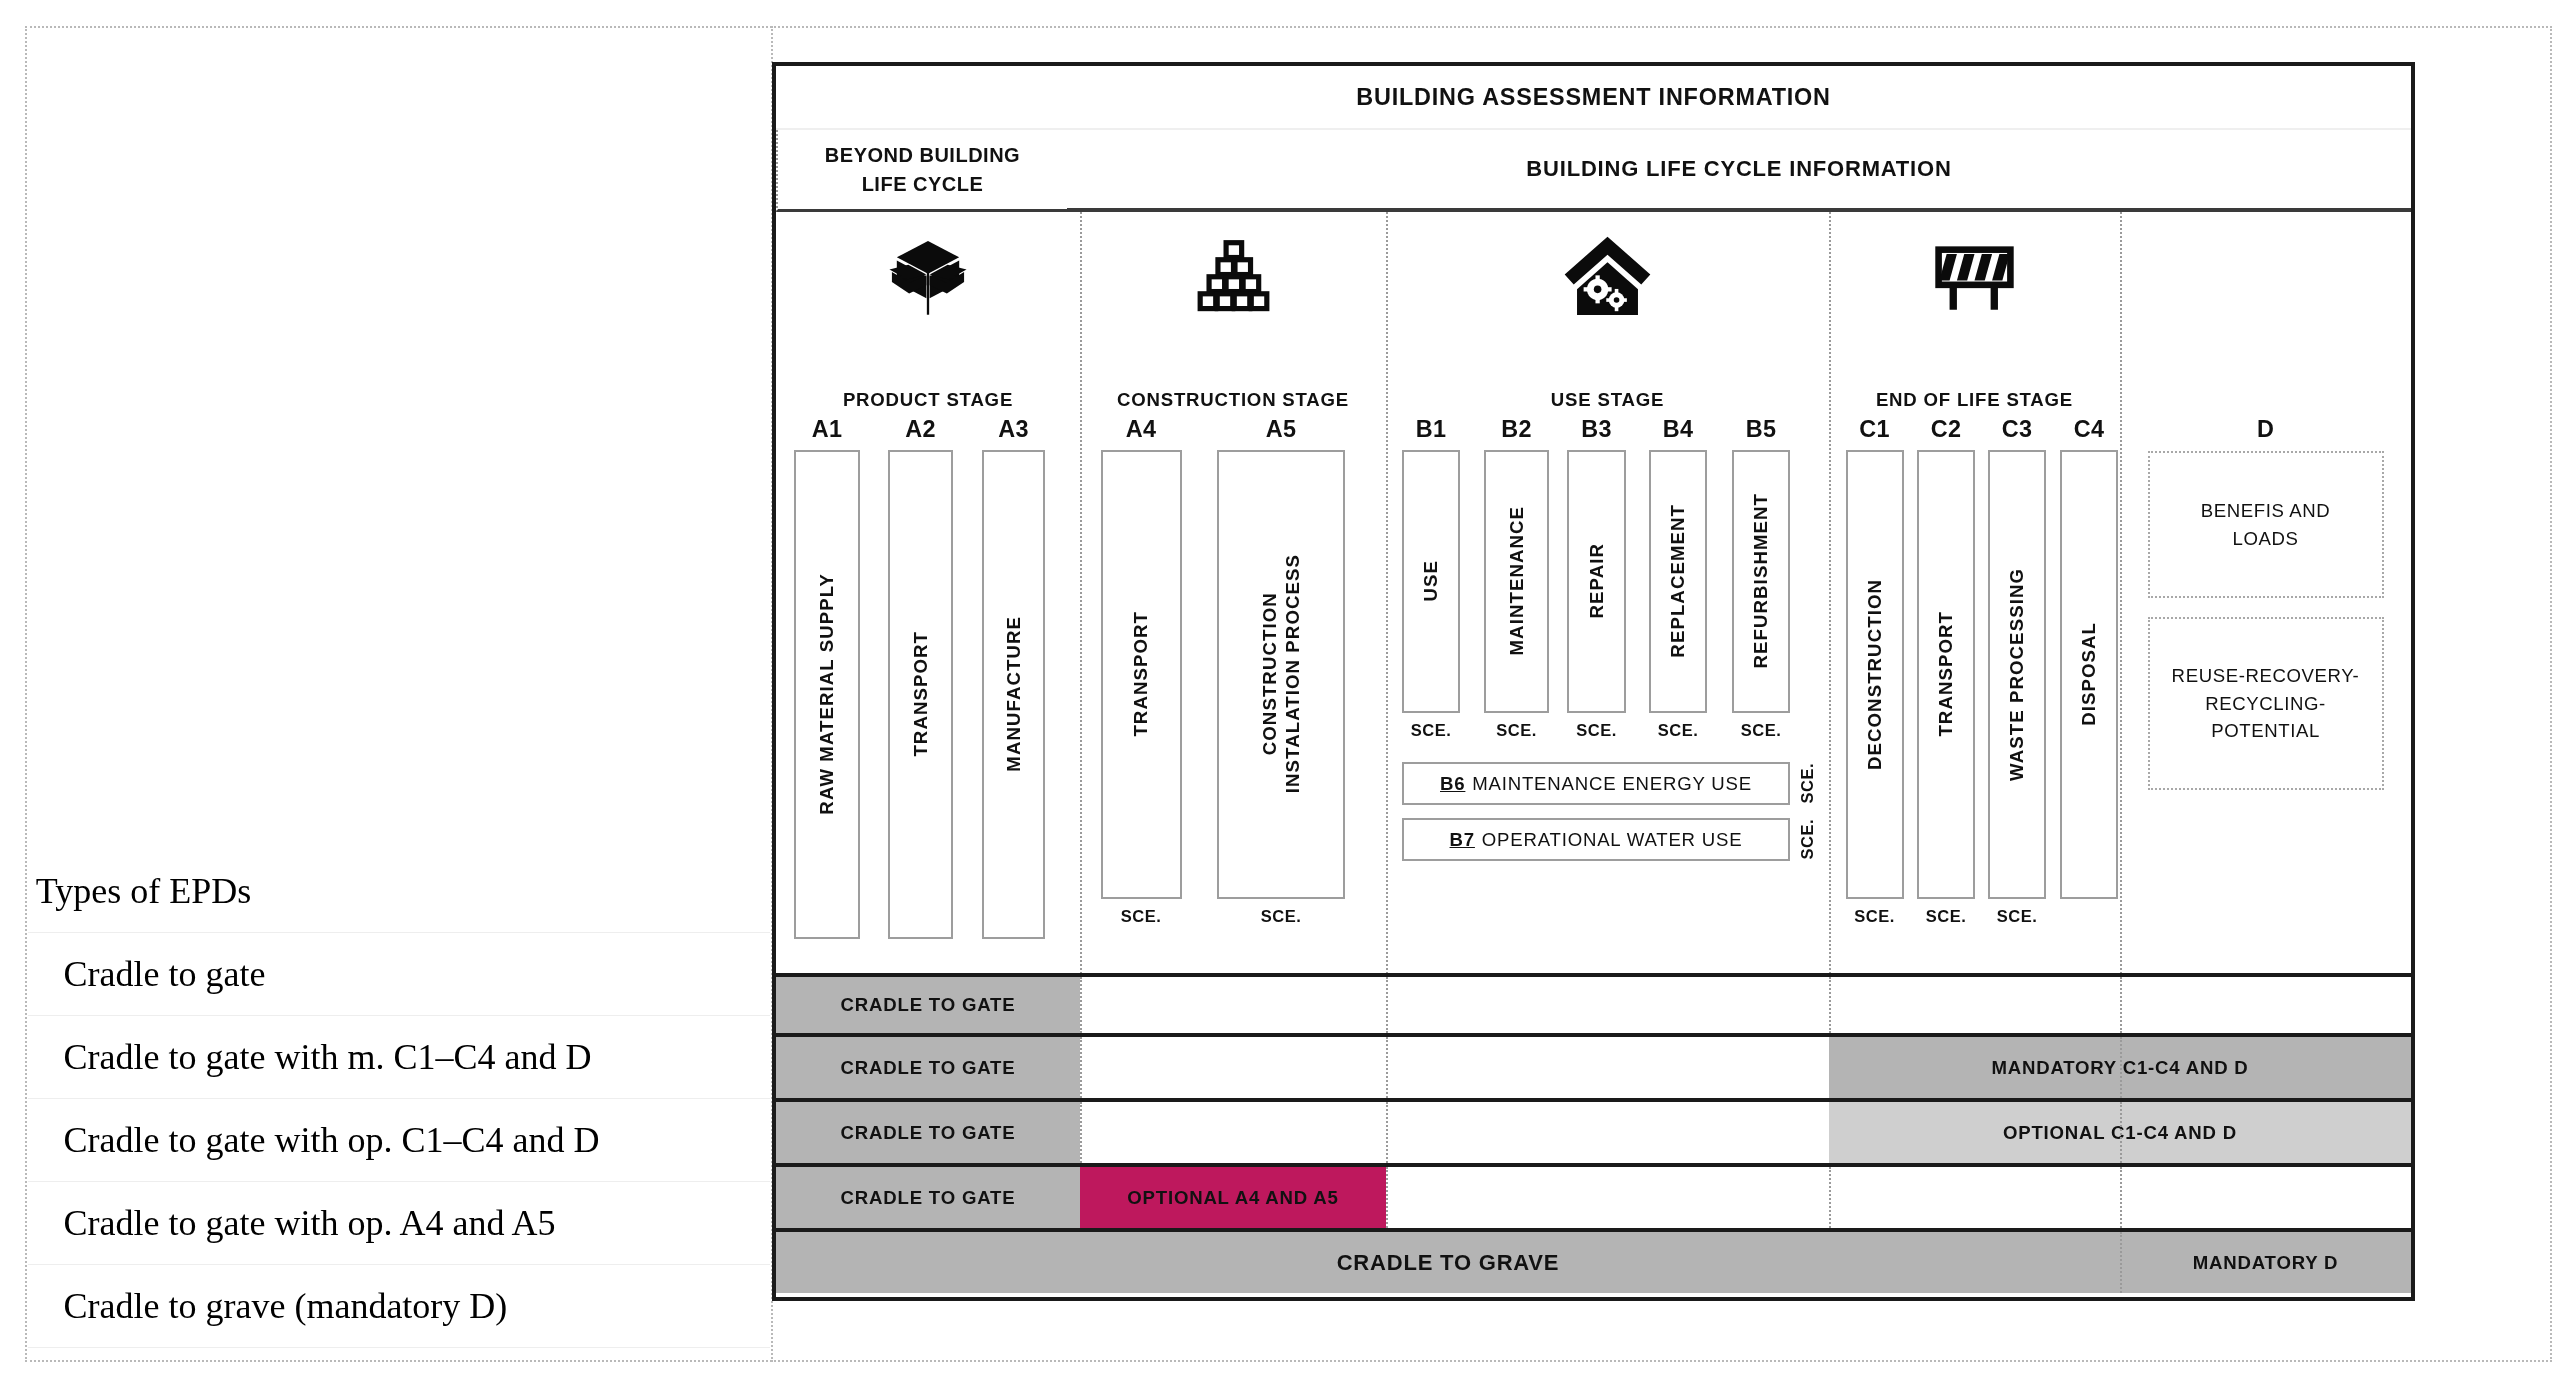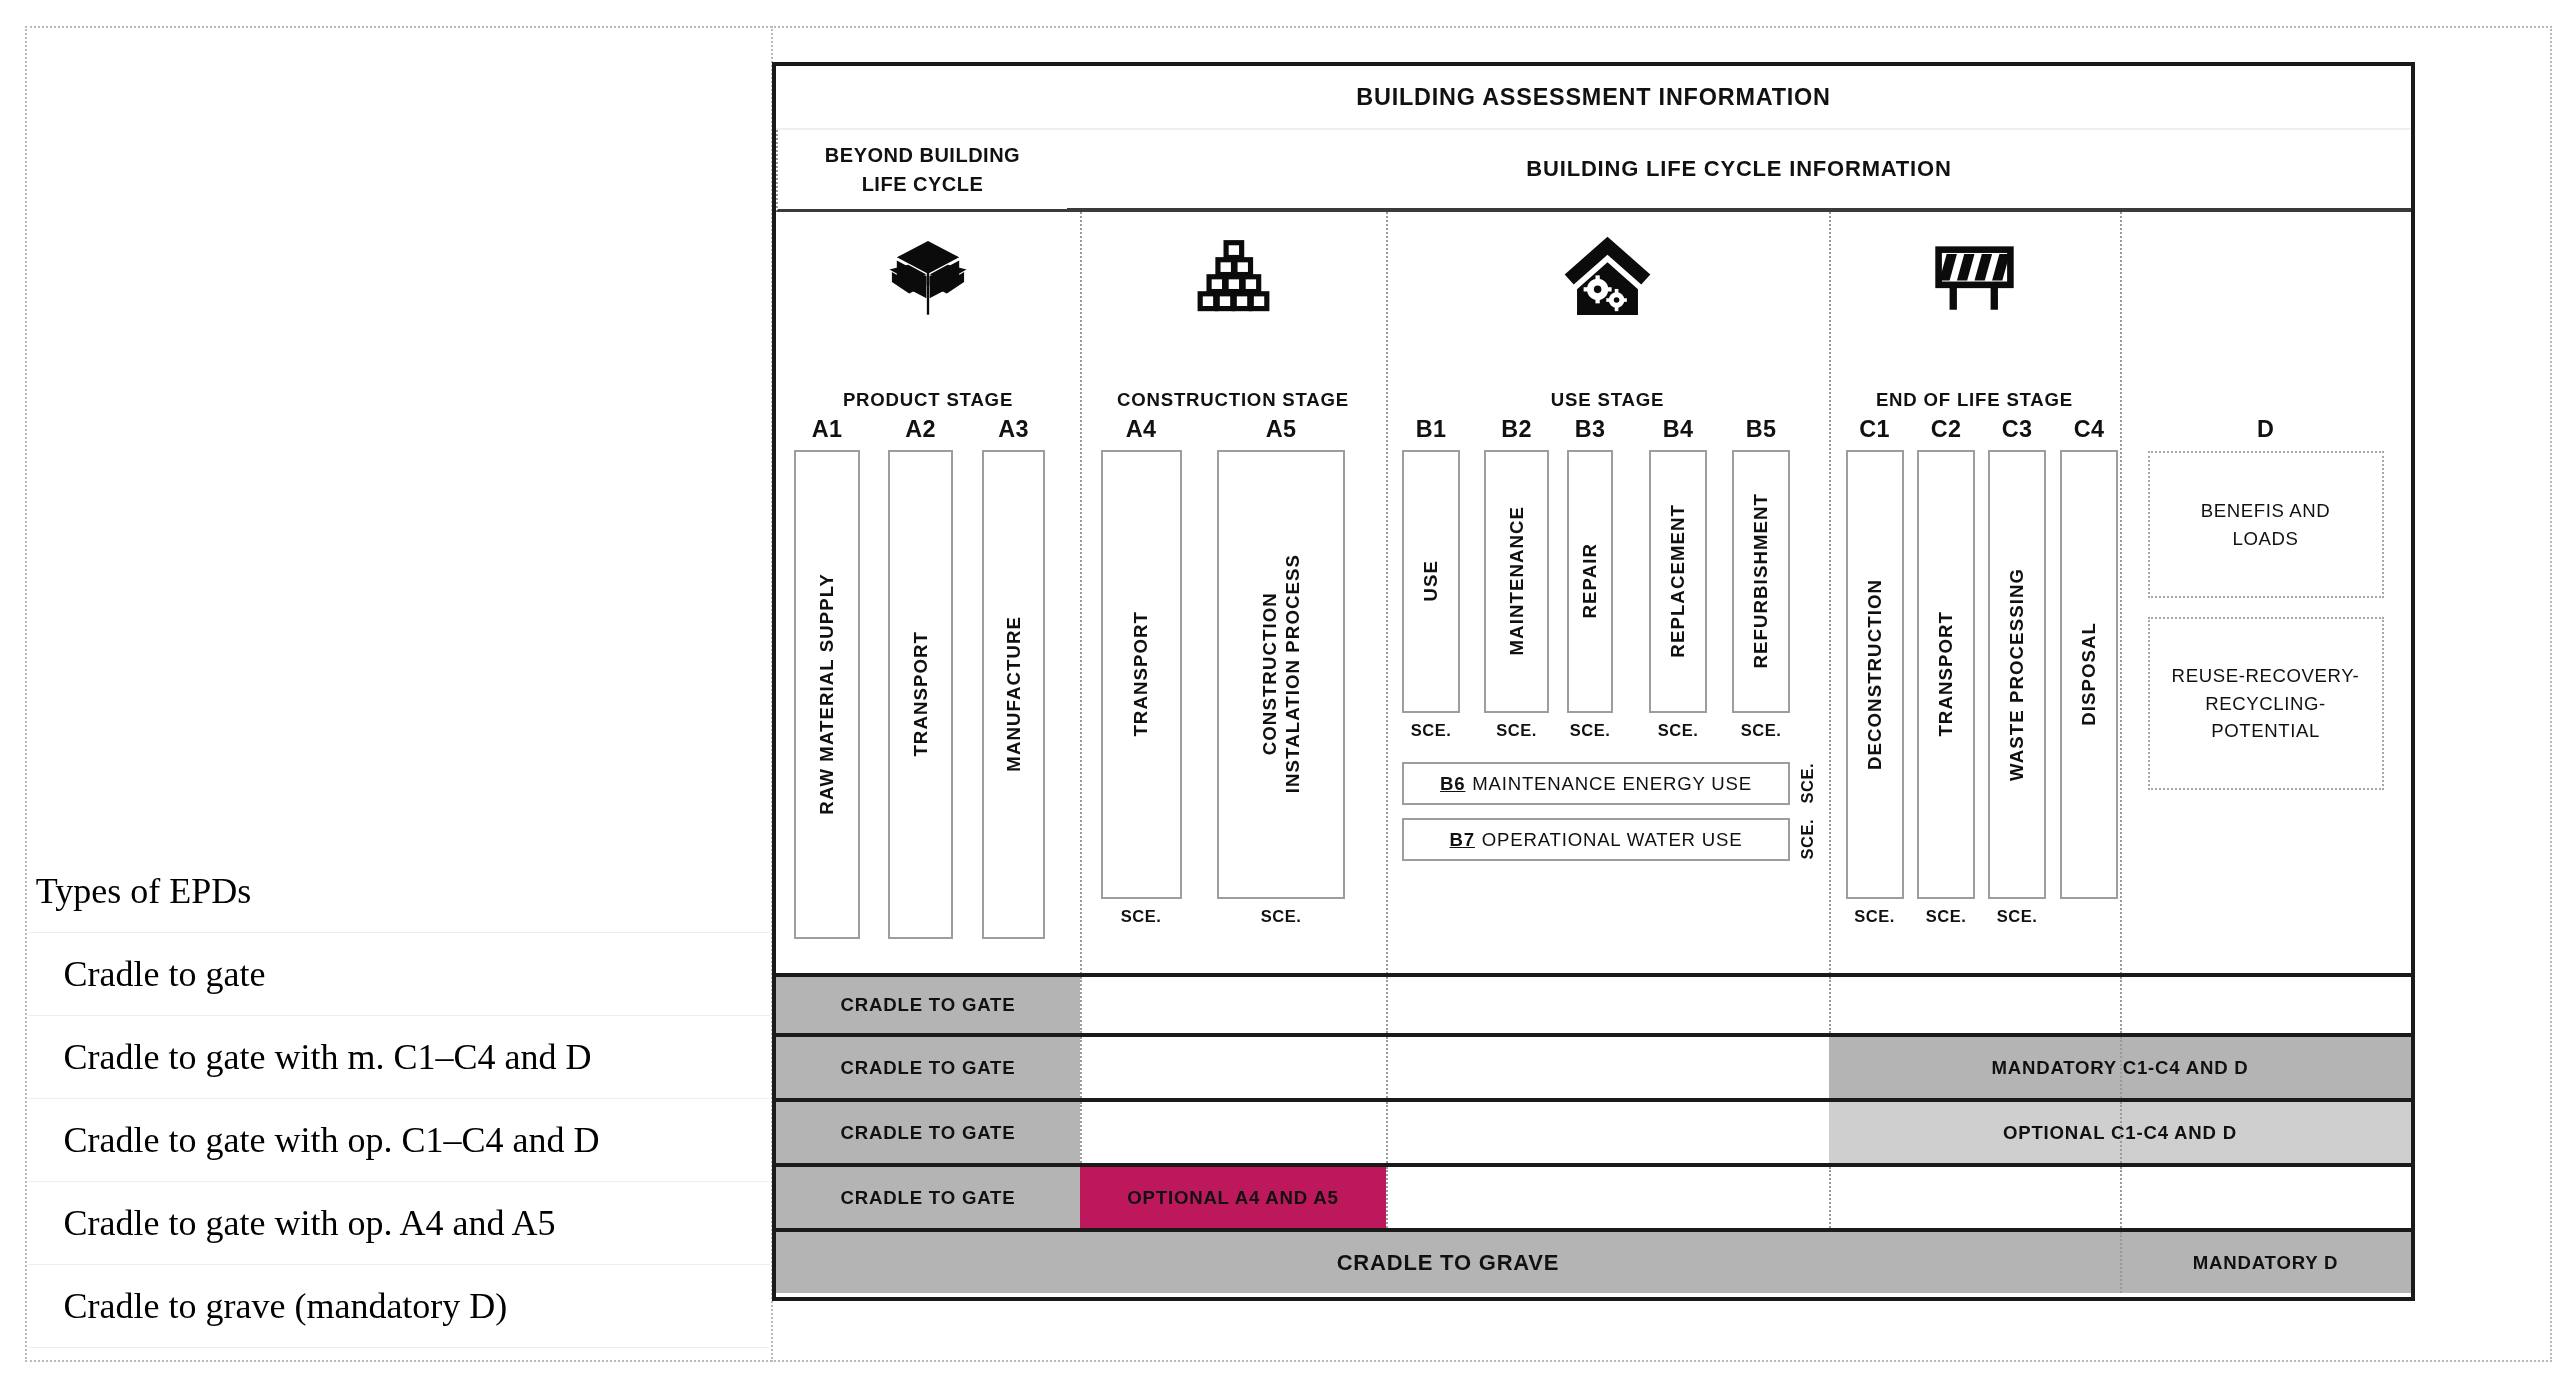--- a/index.html
+++ b/index.html
@@ -235,21 +235,21 @@
           </div>
           <div class="sce">SCE.</div>
         </div>
         <div class="mod" style="left:98px;width:65px">
           <div class="mod-code">B2</div>
           <div class="mod-box" style="height:263px">
             <span class="mod-label">MAINTENANCE</span>
           </div>
           <div class="sce">SCE.</div>
         </div>
-        <div class="mod" style="left:181px;width:46px">
+        <div class="mod" style="left:181px;width:59px">
           <div class="mod-code">B3</div>
           <div class="mod-box" style="height:263px">
             <span class="mod-label">REPAIR</span>
           </div>
           <div class="sce">SCE.</div>
         </div>
         <div class="mod" style="left:263px;width:58px">
           <div class="mod-code">B4</div>
           <div class="mod-box" style="height:263px">
             <span class="mod-label">REPLACEMENT</span>

